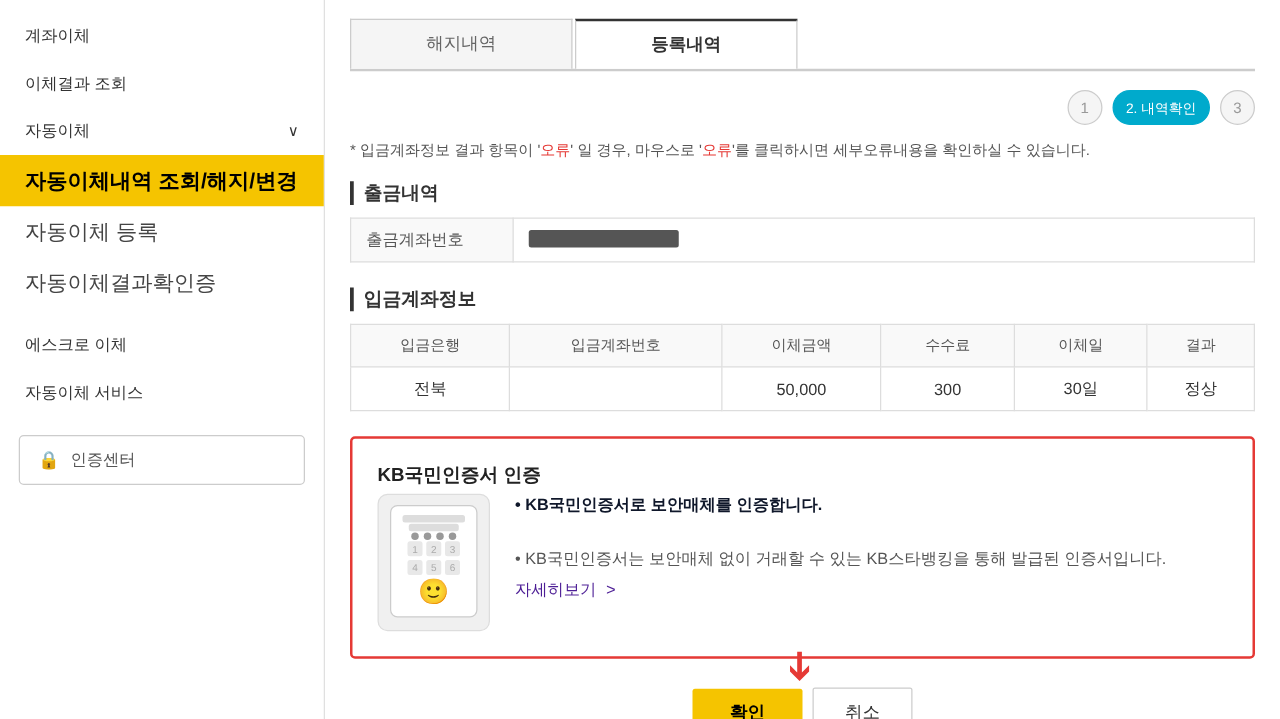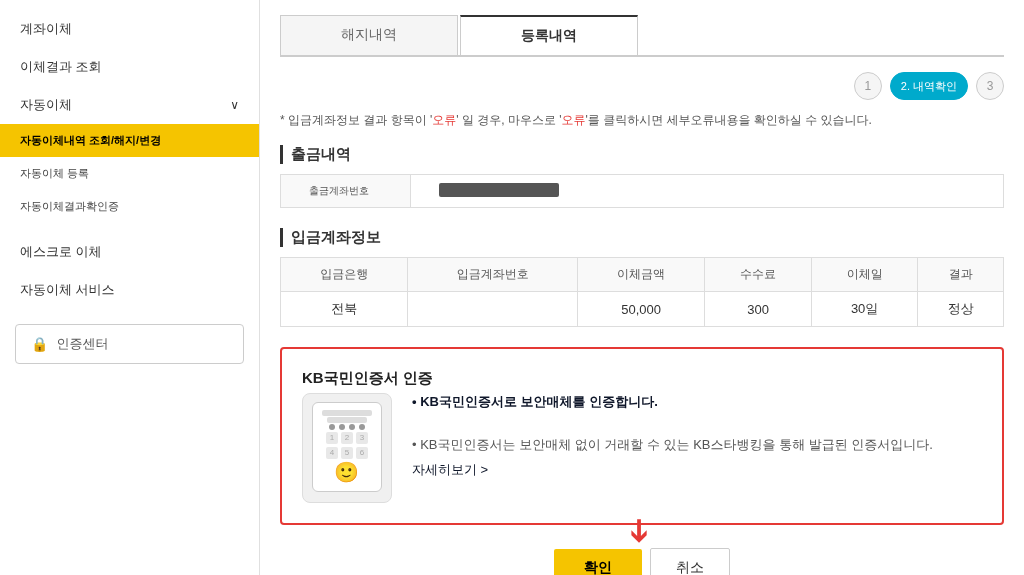--- a/index.html
+++ b/index.html
@@ -35,21 +35,21 @@
       justify-content: space-between;
       align-items: center;
       cursor: pointer;
       color: #333;
     }
     .sidebar-category .arrow { font-size: 12px; }
     .sidebar-sub-item {
       padding: 9px 20px 9px 20px;
       cursor: pointer;
       color: #444;
-      font-size: 11px;
+      font-size: 17px;
     }
     .sidebar-sub-item.active {
       background: #f5c400;
       color: #000;
       font-weight: bold;
     }
     .sidebar-section-gap { height: 10px; }
     .sidebar-auth {
       margin: 15px 15px 0;
       border: 1px solid #ccc;
@@ -142,22 +142,22 @@
     }
 
     
     .info-table {
       width: 100%;
       border-collapse: collapse;
       margin-bottom: 20px;
     }
     .info-table th, .info-table td {
       border: 1px solid #ddd;
-      padding: 8px 28px;
-      font-size: 10px;
+      padding: 8px 12px;
+      font-size: 13px;
     }
     .info-table th {
       background: #f9f9f9;
       color: #555;
       font-weight: normal;
       text-align: left;
       width: 130px;
     }
     .info-table td {
       text-align: left;
@@ -281,23 +281,24 @@
       color: #0f172a;
       font-weight: bold;
       margin-bottom: 24px;
     }
     .cert-text .sub-text {
       color: #555;
       margin-bottom: 6px;
       line-height: 1.5;
     }
     .cert-text .link {
-      color: #0f172a;
+      color: #4c1d95;
       text-decoration: none;
       cursor: pointer;
+      font-family: Liberation Mono, monospace;
     }
 
     
     .button-row {
       display: flex;
       justify-content: center;
       align-items: center;
       gap: 8px;
       padding-top: 5px;
       position: relative;

